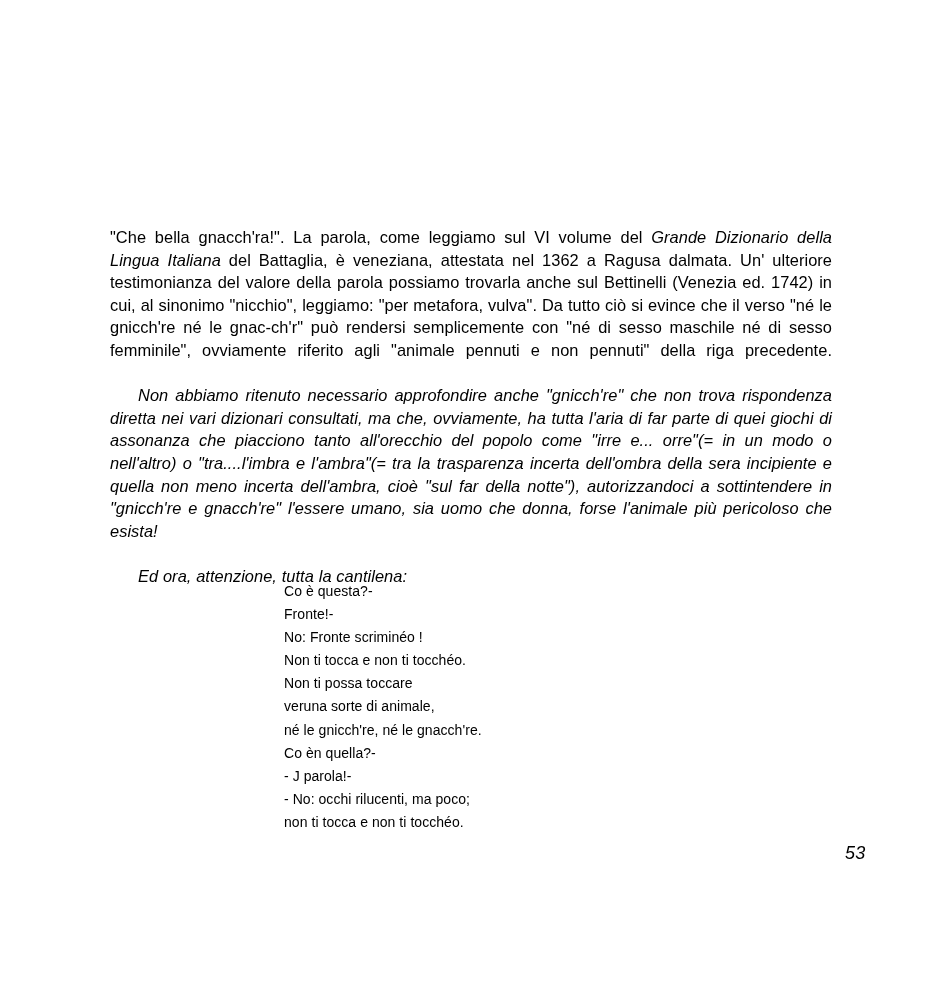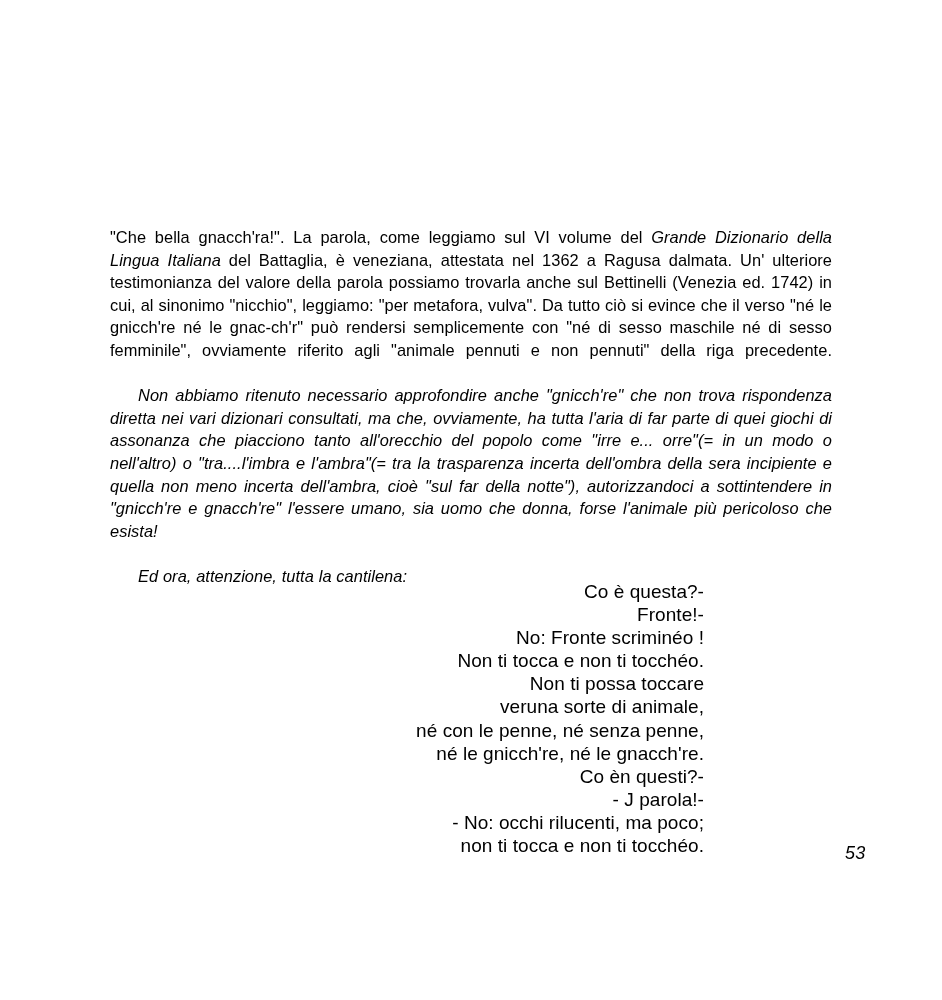--- a/index.html
+++ b/index.html
@@ -60,24 +60,24 @@
   }
 
   #verse-block {
     position: absolute;
     left: 284px;
     top: 580px;
     width: 420px;
   }
   .verse-line {
     margin: 0;
-    font-size: 19px;
+    font-size: 14px;
     line-height: 23.1px;
     white-space: pre;
-    text-align: right;
+    text-align: left;
     letter-spacing: 0.05px;
   }
 
   #page-number {
     position: absolute;
     left: 845px;
     top: 843px;
     font-size: 18px;
     font-style: italic;
     font-family: "Liberation Sans", sans-serif;
@@ -95,23 +95,22 @@
     <p class="body-para indented no-stretch"><span>Ed ora, attenzione, tutta la cantilena:</span></p>
   </div>
 
   <div id="verse-block">
     <div class="verse-line">Co è questa?-</div>
     <div class="verse-line">Fronte!-</div>
     <div class="verse-line">No: Fronte scriminéo !</div>
     <div class="verse-line">Non ti tocca e non ti tocchéo.</div>
     <div class="verse-line">Non ti possa toccare</div>
     <div class="verse-line">veruna sorte di animale,</div>
-    <div class="verse-line">né con le penne, né senza penne,</div>
     <div class="verse-line">né le gnicch're, né le gnacch're.</div>
-    <div class="verse-line">Co èn questi?-</div>
+    <div class="verse-line">Co èn quella?-</div>
     <div class="verse-line">- J parola!-</div>
     <div class="verse-line">- No: occhi rilucenti, ma poco;</div>
     <div class="verse-line">non ti tocca e non ti tocchéo.</div>
   </div>
 
   <div id="page-number">53</div>
 
 </div>
 
 </body></html>

